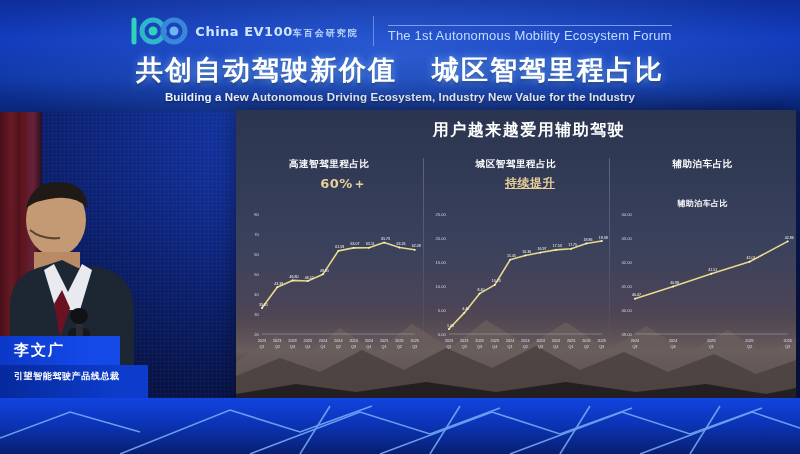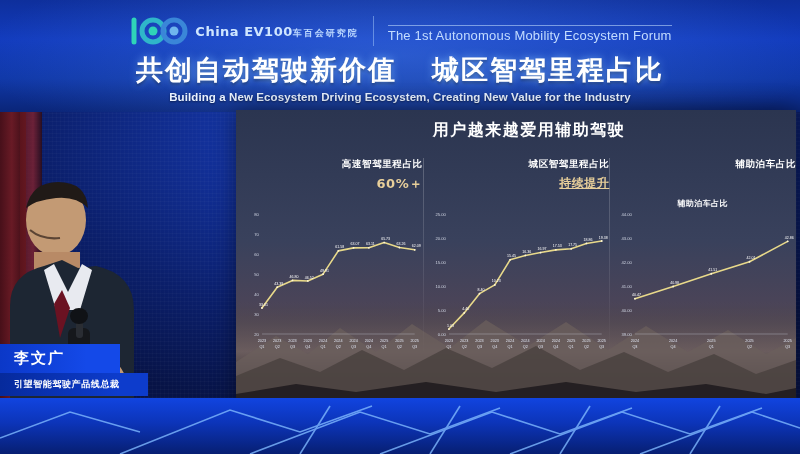--- a/index.html
+++ b/index.html
@@ -100,44 +100,44 @@
     position:absolute; left:0; top:10px; width:560px; text-align:center;
     font-size:16px; font-weight:700; color:#ffffff; letter-spacing:1.5px;padding-left:26px;
   }
 
   .cols { position:absolute; left:0; top:44px; width:560px; height:266px; display:flex; }
   .col { position:relative; flex:1 1 0; height:100%; }
   .col + .col::before{
     content:""; position:absolute; left:0; top:4px; width:1px; height:196px;
     background: linear-gradient(180deg, rgba(255,255,255,.22), rgba(255,255,255,0));
   }
-  .col-head { text-align:right; padding-top:4px; }
+  .col-head { text-align:center; padding-top:4px; }
   .col-h1 { font-size:9.5px; font-weight:700; color:#ffffff; letter-spacing:.6px; }
   .col-h2 { font-size:13px; font-weight:700; color:#e8cf9a; letter-spacing:.5px; margin-top:4px;
             font-family:"DejaVu Sans", sans-serif;padding-left:28px; }
   .col-h2.cn { font-family:"Liberation Sans", sans-serif; font-size:12px;text-decoration:underline; }
 
   .chart-wrap { position:absolute; left:0; top:46px; width:100%; height:160px; }
   .chart-wrap svg { display:block; width:100%; height:100%; }
   .mini-title{
     position:absolute; left:0; top:44px; width:100%; text-align:center;
     font-size:8px; color:#ffffff; font-weight:700; letter-spacing:.4px;
   }
 
   
-  .spk { position:absolute; left:0; top:344px; width:148px; }
+  .spk { position:absolute; left:0; top:336px; width:148px; }
   .spk-name {
     background: linear-gradient(90deg,#0b38c8 0%, #1449e8 72%, #1449e8 100%);
     color:#fff; font-size:15px; font-weight:700; letter-spacing:2px;
     padding:5px 10px 5px 14px; width:120px;
   }
   .spk-role {
     background: linear-gradient(90deg,#062a9c 0%, #0d3ccc 80%);
     color:#fff; font-size:9px; font-weight:700; letter-spacing:.6px;
-    padding:5px 8px 5px 14px; width:148px;
+    padding:5px 8px 15px 14px; width:148px;
   }
 
   
   .person { position:absolute; left:-6px; top:178px; width:210px; height:230px; }
 </style>
 </head>
 <body>
 
 <div id="stage">
 
@@ -171,21 +171,21 @@
         <span class="forum-en">The 1st Autonomous Mobility Ecosystem Forum</span>
       </div>
     </div>
 
     <div class="slogan">
       <div class="slogan-cn">
         <span>共创自动驾驶新价值</span>
         <span class="gap"></span>
         <span>城区智驾里程占比</span>
       </div>
-      <div class="slogan-en">Building a New Ecosystem Driving Ecosystem, Creating New Value for the Industry</div>
+      <div class="slogan-en">Building a New Autonomous Driving Ecosystem, Industry New Value for the Industry</div>
     </div>
   </div>
 
   <div class="slide">
     <div class="slide-photo">
       <svg class="mtn" viewBox="0 0 560 118" preserveAspectRatio="none" aria-hidden="true">
         <path d="M0 60 L40 34 L72 52 L104 26 L140 50 L176 22 L214 46 L250 18 L292 44 L330 20 L372 48 L410 24 L452 50 L492 28 L530 52 L560 36 L560 118 L0 118 Z" fill="#6b5f5c" opacity=".75"></path>
         <path d="M0 74 L44 56 L84 70 L126 48 L168 68 L210 46 L256 66 L300 44 L344 68 L388 50 L432 70 L478 52 L520 72 L560 58 L560 118 L0 118 Z" fill="#4a4240" opacity=".85"></path>
         <path d="M0 92 L60 82 L120 90 L190 80 L260 90 L330 80 L400 90 L470 82 L530 92 L560 86 L560 118 L0 118 Z" fill="#241f22"></path>
       </svg>

